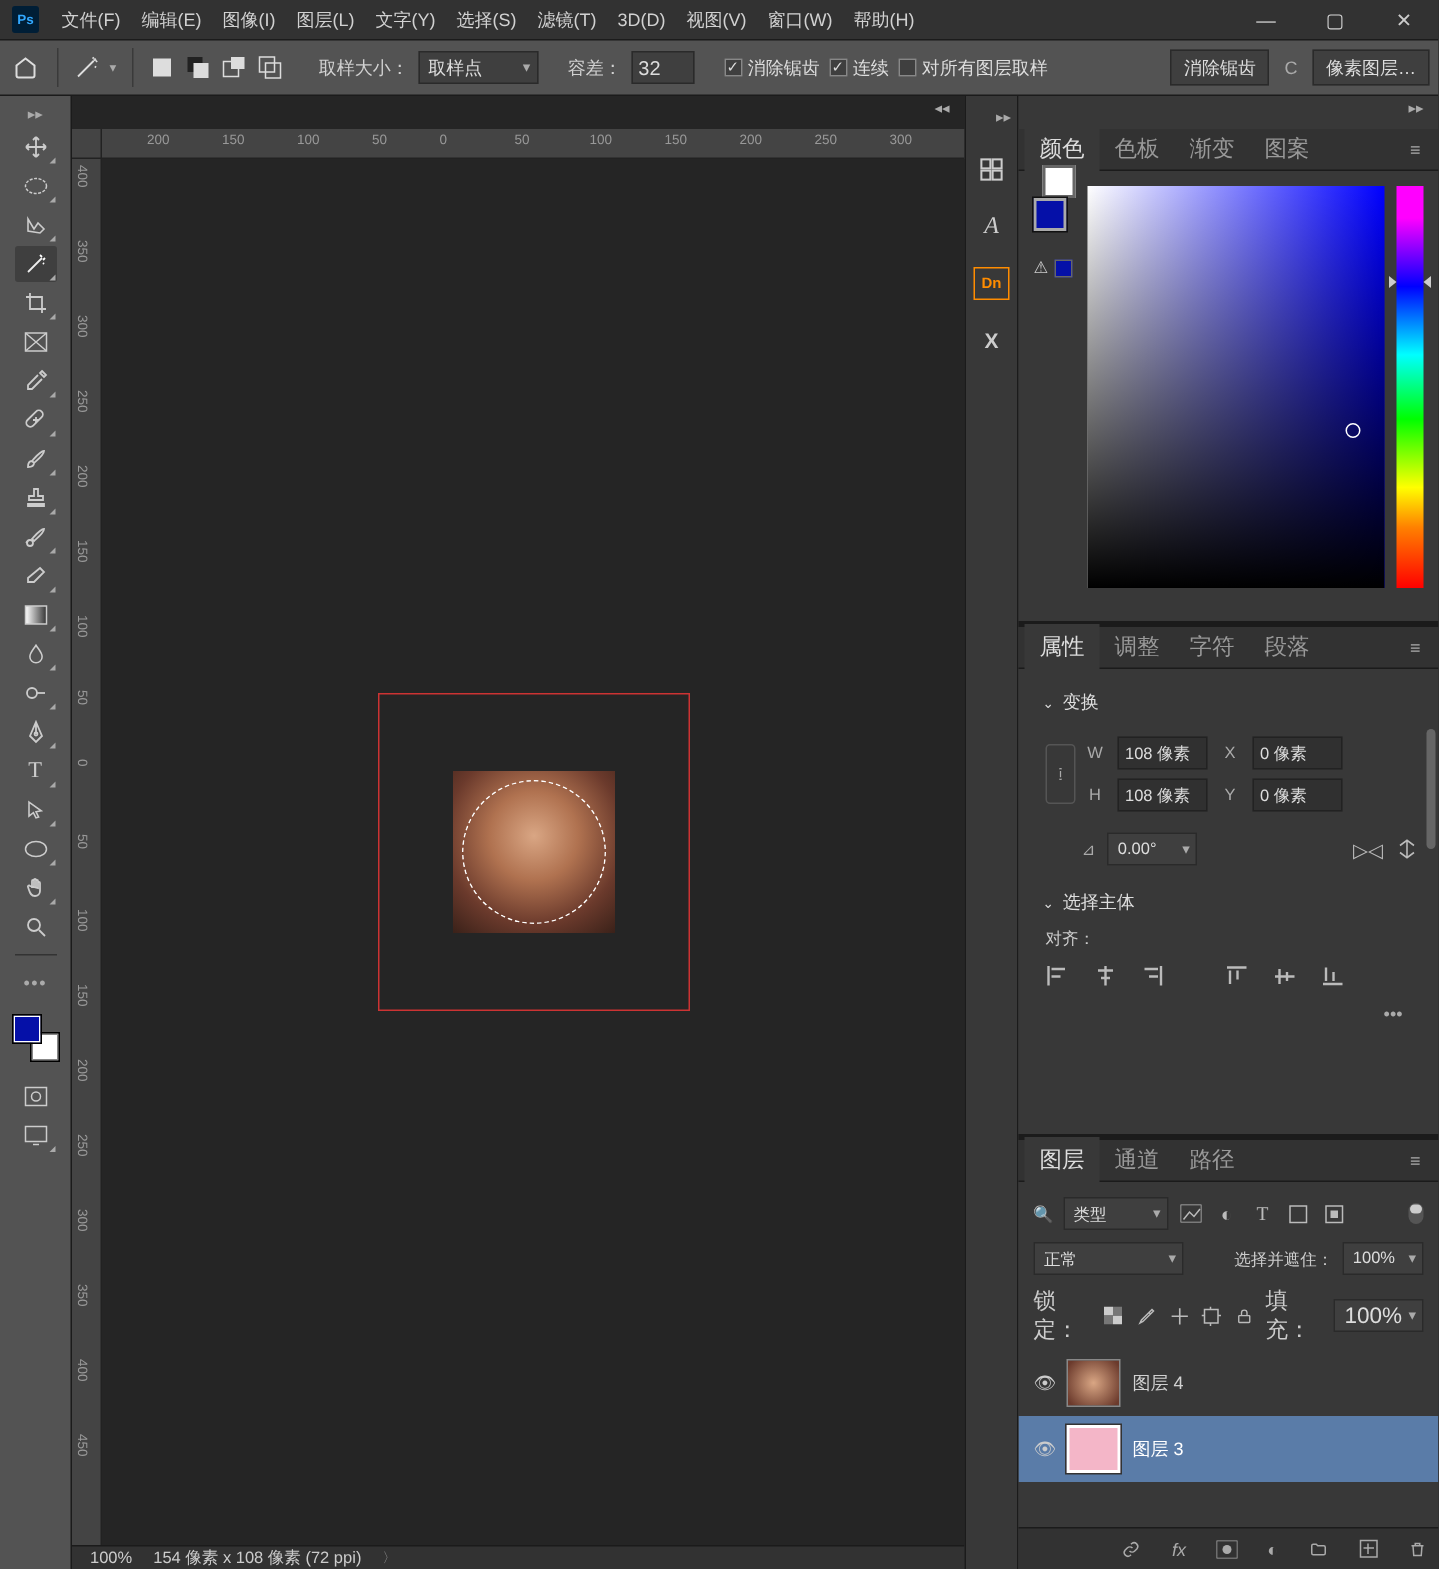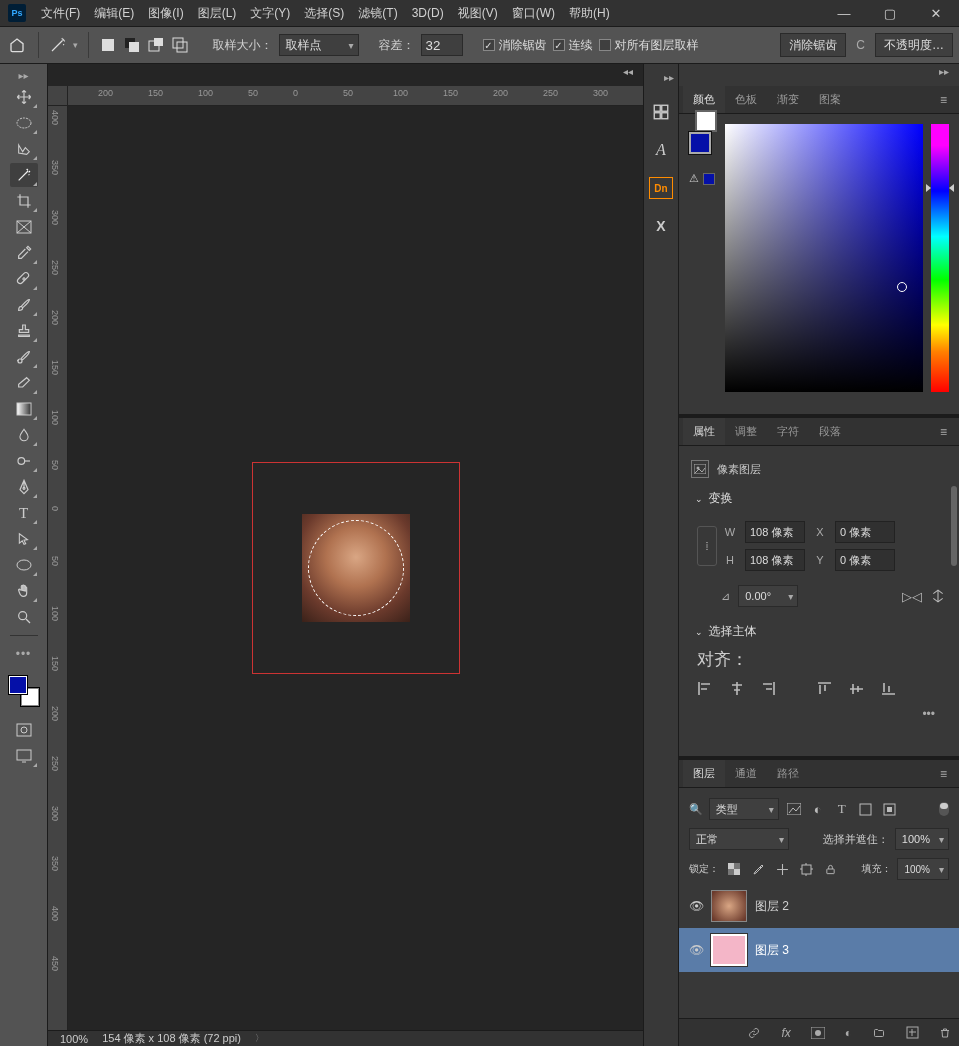--- a/index.html
+++ b/index.html
@@ -40,21 +40,21 @@
   .artboard-border { width:208px; height:212px; border:1px solid #cc3333; display:flex; align-items:center; justify-content:center;}
   .img-placeholder { width:108px; height:108px; background:radial-gradient(circle at 50% 40%, #d9a684 0%, #b07250 35%, #6b3a2c 70%, #3a2119 100%); position:relative;}
   .sel-ellipse { position:absolute; top:6px; left:6px; right:6px; bottom:6px; border:1px dashed #fff; border-radius:50%;}
   .status { position:absolute; bottom:0; left:0; right:0; height:16px; background:#323232; border-top:1px solid #1b1b1b; display:flex; align-items:center; font-size:11px; color:#ccc; padding-left:12px; gap:14px;}
   .status .sep { font-size:9px; color:#888;}
   .rail { width:36px; background:#383838; border-left:1px solid #1b1b1b; border-right:1px solid #1b1b1b; display:flex; flex-direction:column; align-items:center; padding-top:6px; gap:16px;}
   .rail-icon { width:24px; height:22px; display:flex; align-items:center; justify-content:center; color:#ccc; font-size:14px;}
   .rail-icon.orange { border:1px solid #ff8c00; color:#ff8c00; font-size:10px; font-weight:bold;}
   .panels { width:280px; background:#383838; display:flex; flex-direction:column; }
   .panel-tabs { height:28px; background:#323232; display:flex; align-items:center; padding:0 4px; gap:0; border-bottom:1px solid #1b1b1b;}
-  .ptab { padding:6px 10px; font-size:11px; color:#999;}
+  .ptab { padding:6px 10px; font-size:15px; color:#999;}
   .ptab.active { background:#383838; color:#ddd;}
   .panel-menu { margin-left:auto; padding:4px 8px; color:#aaa; font-size:12px;}
   .color-panel { height:300px; padding:10px; display:flex; gap:8px;}
   .color-swatches { width:28px; display:flex; flex-direction:column; gap:4px;}
   .csw { width:22px; height:22px; border:2px solid #666;}
   .csw.fg { background:#0510a8; border-color:#aaa; outline:1px solid #111;}
   .csw.bg { background:#fff; margin-left:6px; margin-top:-14px;}
   .warn-row { margin-top:14px; display:flex; align-items:center; gap:4px;}
   .warn-tri { font-size:11px; color:#ccc;}
   .warn-sw { width:12px; height:12px; background:#0510a8; border:1px solid #666;}
@@ -72,21 +72,21 @@
   .section-hdr { display:flex; align-items:center; gap:6px; font-size:12px; color:#ddd; padding:6px 4px;}
   .section-hdr .chev { font-size:9px;}
   .align-row { display:flex; gap:14px; padding:6px 4px;}
   .align-ico { width:18px; height:18px; display:flex; align-items:center; justify-content:center; color:#bbb; font-size:13px;}
   .prop-scroll { height:310px; overflow-y:auto; position:relative;}
   .scroll-thumb { position:absolute; right:2px; top:40px; width:6px; height:80px; background:#666; border-radius:3px;}
   .layers-panel { flex:1; display:flex; flex-direction:column; min-height:0;}
   .layers-body { flex:1; padding:6px 0; background:#383838; overflow:hidden;}
   .layers-ctl { display:flex; align-items:center; gap:6px; padding:4px 10px; font-size:11px; color:#ccc;}
   .layers-ctl .dropdown { min-width:70px;}
-  .lock-row { display:flex; align-items:center; gap:6px; padding:4px 10px; font-size:10px; color:#ccc;justify-content:space-between;}
+  .lock-row { display:flex; align-items:center; gap:6px; padding:4px 10px; font-size:15px; color:#ccc;justify-content:space-between;}
   .layer-item { display:flex; align-items:center; gap:8px; padding:6px 10px;}
   .layer-item.sel { background:#5a7ca8;}
   .layer-eye { width:14px; font-size:12px; color:#ccc;}
   .layer-thumb { width:36px; height:32px; border:1px solid #888; background:#222;}
   .layer-thumb.face { background: radial-gradient(circle, #d9a684 0%, #6b3a2c 90%);}
   .layer-thumb.pink { background:#f4b6c8; border:2px solid #fff; outline:1px solid #333;}
   .layer-footer { height:28px; background:#323232; border-top:1px solid #1b1b1b; display:flex; align-items:center; justify-content:flex-end; padding:0 8px; gap:20px; color:#aaa; font-size:12px;text-align:right;}
   .ruler-tick { position:absolute; top:2px; font-size:9px; color:#999;}
   .ruler-v-tick { position:absolute; left:2px; font-size:9px; color:#999; writing-mode:vertical-rl;}
   svg { display:block; }
@@ -172,21 +172,21 @@
       <div class="checkbox">✓</div>
       <span>连续</span>
     </div>
   <div class="check">
       <div class="checkbox"></div>
       <span>对所有图层取样</span>
     </div>
   <div style="flex:1"></div>
   <div class="btn-opt">消除锯齿</div>
   <div style="color:#aaa;padding:0 4px">C</div>
-  <div class="btn-opt">不透明度…</div>
+  <div class="btn-opt">像素图层…</div>
 </div>
 
 <div class="main">
 
   <div class="toolcol">
     <div class="tool-expand">▸▸</div>
     <div class="tool">
         <svg width="16" height="16" viewBox="0 0 24 24" fill="none" stroke="#ccc" stroke-width="1.8">
           <path d="M12 2v20M2 12h20M12 2l-3 3M12 2l3 3M12 22l-3-3M12 22l3-3M2 12l3-3M2 12l3 3M22 12l-3-3M22 12l-3 3"></path>
         </svg>
@@ -452,30 +452,20 @@
 
     <div class="prop-panel">
       <div class="panel-tabs">
         <div class="ptab active">属性</div>
         <div class="ptab">调整</div>
         <div class="ptab">字符</div>
         <div class="ptab">段落</div>
         <div class="panel-menu">≡</div>
       </div>
       <div class="prop-body prop-scroll">
-        <div class="prop-row">
-          <div style="width:18px;height:18px;border:1px solid #777;display:flex;align-items:center;justify-content:center">
-              <svg width="12" height="10">
-                <rect x="0" y="0" width="12" height="10" fill="none" stroke="#aaa"></rect>
-                <circle cx="4" cy="4" r="1.5" fill="#aaa"></circle>
-                <path d="M1 9l4-4 3 3 3-4" stroke="#aaa" fill="none"></path>
-              </svg>
-            </div>
-          <span>像素图层</span>
-        </div>
         <div class="section-hdr">
             <span class="chev">⌄</span>
             <span>变换</span>
           </div>
         <div style="display:flex;align-items:center;gap:6px;padding:2px 6px">
           <div style="width:20px;height:40px;border:1px solid #555;border-radius:3px;display:flex;align-items:center;justify-content:center">
               <svg width="10" height="14" viewBox="0 0 24 24" fill="none" stroke="#aaa" stroke-width="2">
                 <path d="M10 4a4 4 0 0 1 4 0M10 20a4 4 0 0 0 4 0M12 7v10"></path>
               </svg>
             </div>
@@ -504,21 +494,21 @@
           <span class="align-ico">
               <svg width="14" height="14" viewBox="0 0 24 24" stroke="#bbb" fill="none" stroke-width="1.8">
                 <path d="M4 8l8-6 8 6M4 16l8 6 8-6M12 3v18"></path>
               </svg>
             </span>
         </div>
         <div class="section-hdr" style="margin-top:10px">
             <span class="chev">⌄</span>
             <span>选择主体</span>
           </div>
-        <div style="padding:2px 6px;font-size:17px;color:#ccc"><span>对齐：</span></div>
+        <div style="padding:2px 6px;font-size:11px;color:#ccc"><span>对齐：</span></div>
         <div class="align-row">
           <span class="align-ico">
               <svg width="15" height="15" stroke="#bbb" stroke-width="1.6">
                 <path d="M2 1v13M4 3h9M4 8h6"></path>
               </svg>
             </span>
           <span class="align-ico">
               <svg width="15" height="15" stroke="#bbb" stroke-width="1.6">
                 <path d="M8 1v13M3 4h10M5 9h6"></path>
               </svg>
@@ -631,21 +621,21 @@
               </svg>
             </span>
           <span style="margin-left:auto">填充：</span>
           <div class="dropdown" style="min-width:50px">
               <span>100%</span>
             </div>
         </div>
         <div class="layer-item">
           <span class="layer-eye">👁</span>
           <div class="layer-thumb face"></div>
-          <span>图层 2</span>
+          <span>图层 4</span>
         </div>
         <div class="layer-item sel">
           <span class="layer-eye">👁</span>
           <div class="layer-thumb pink"></div>
           <span style="color:#fff">图层 3</span>
         </div>
       </div>
       <div class="layer-footer">
         <span>
             <svg width="14" height="12" viewBox="0 0 24 24" fill="none" stroke="#aaa" stroke-width="2">

